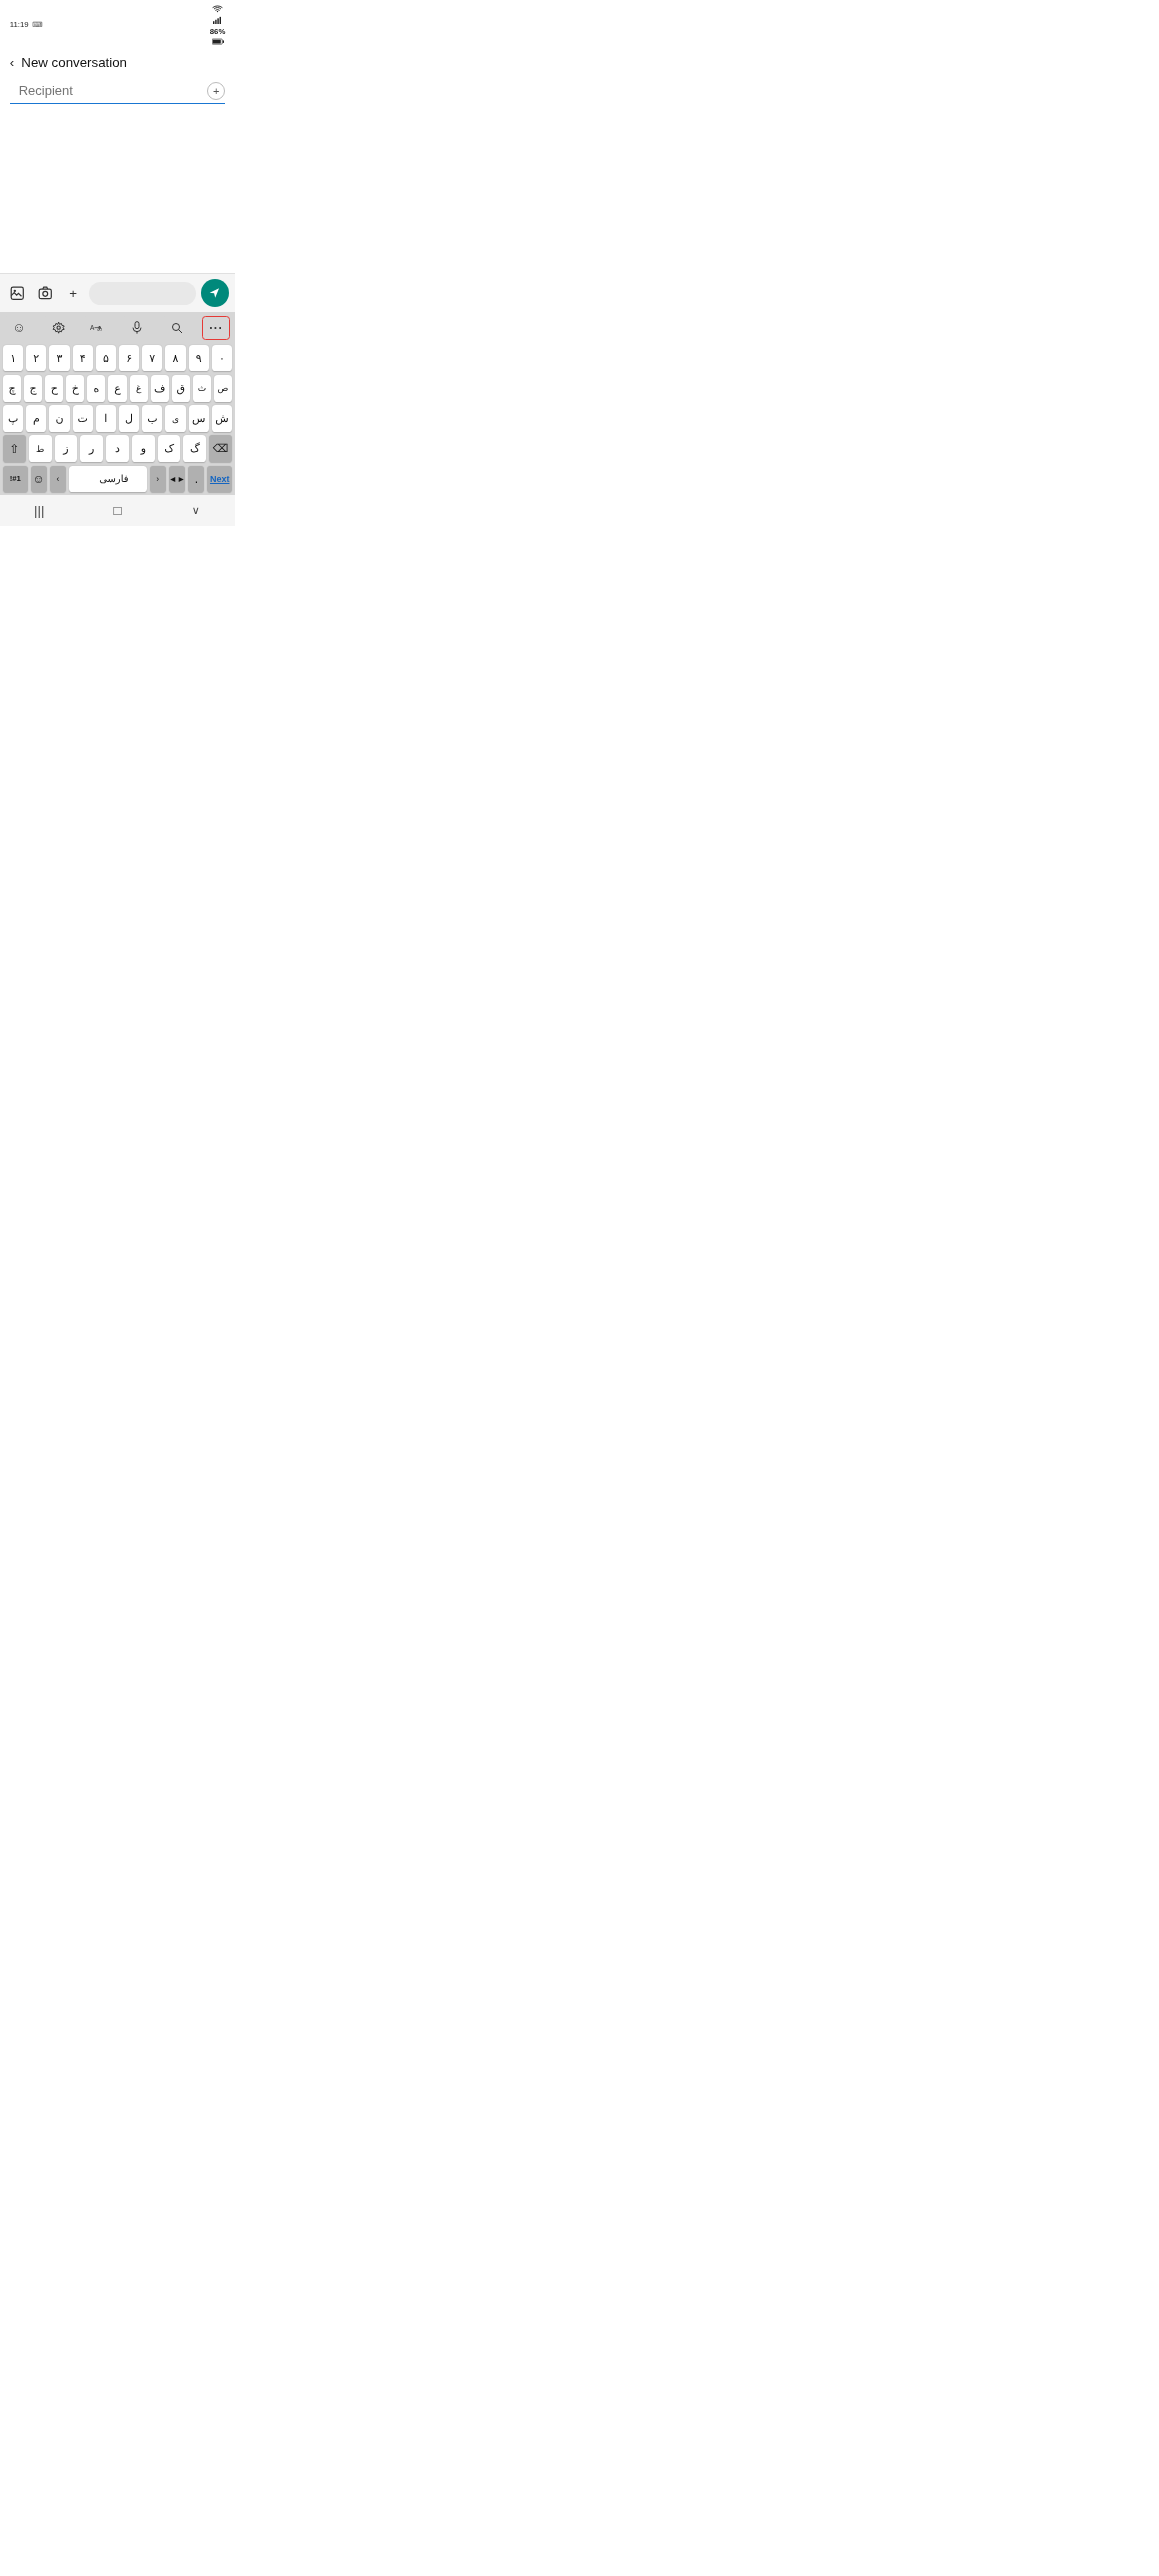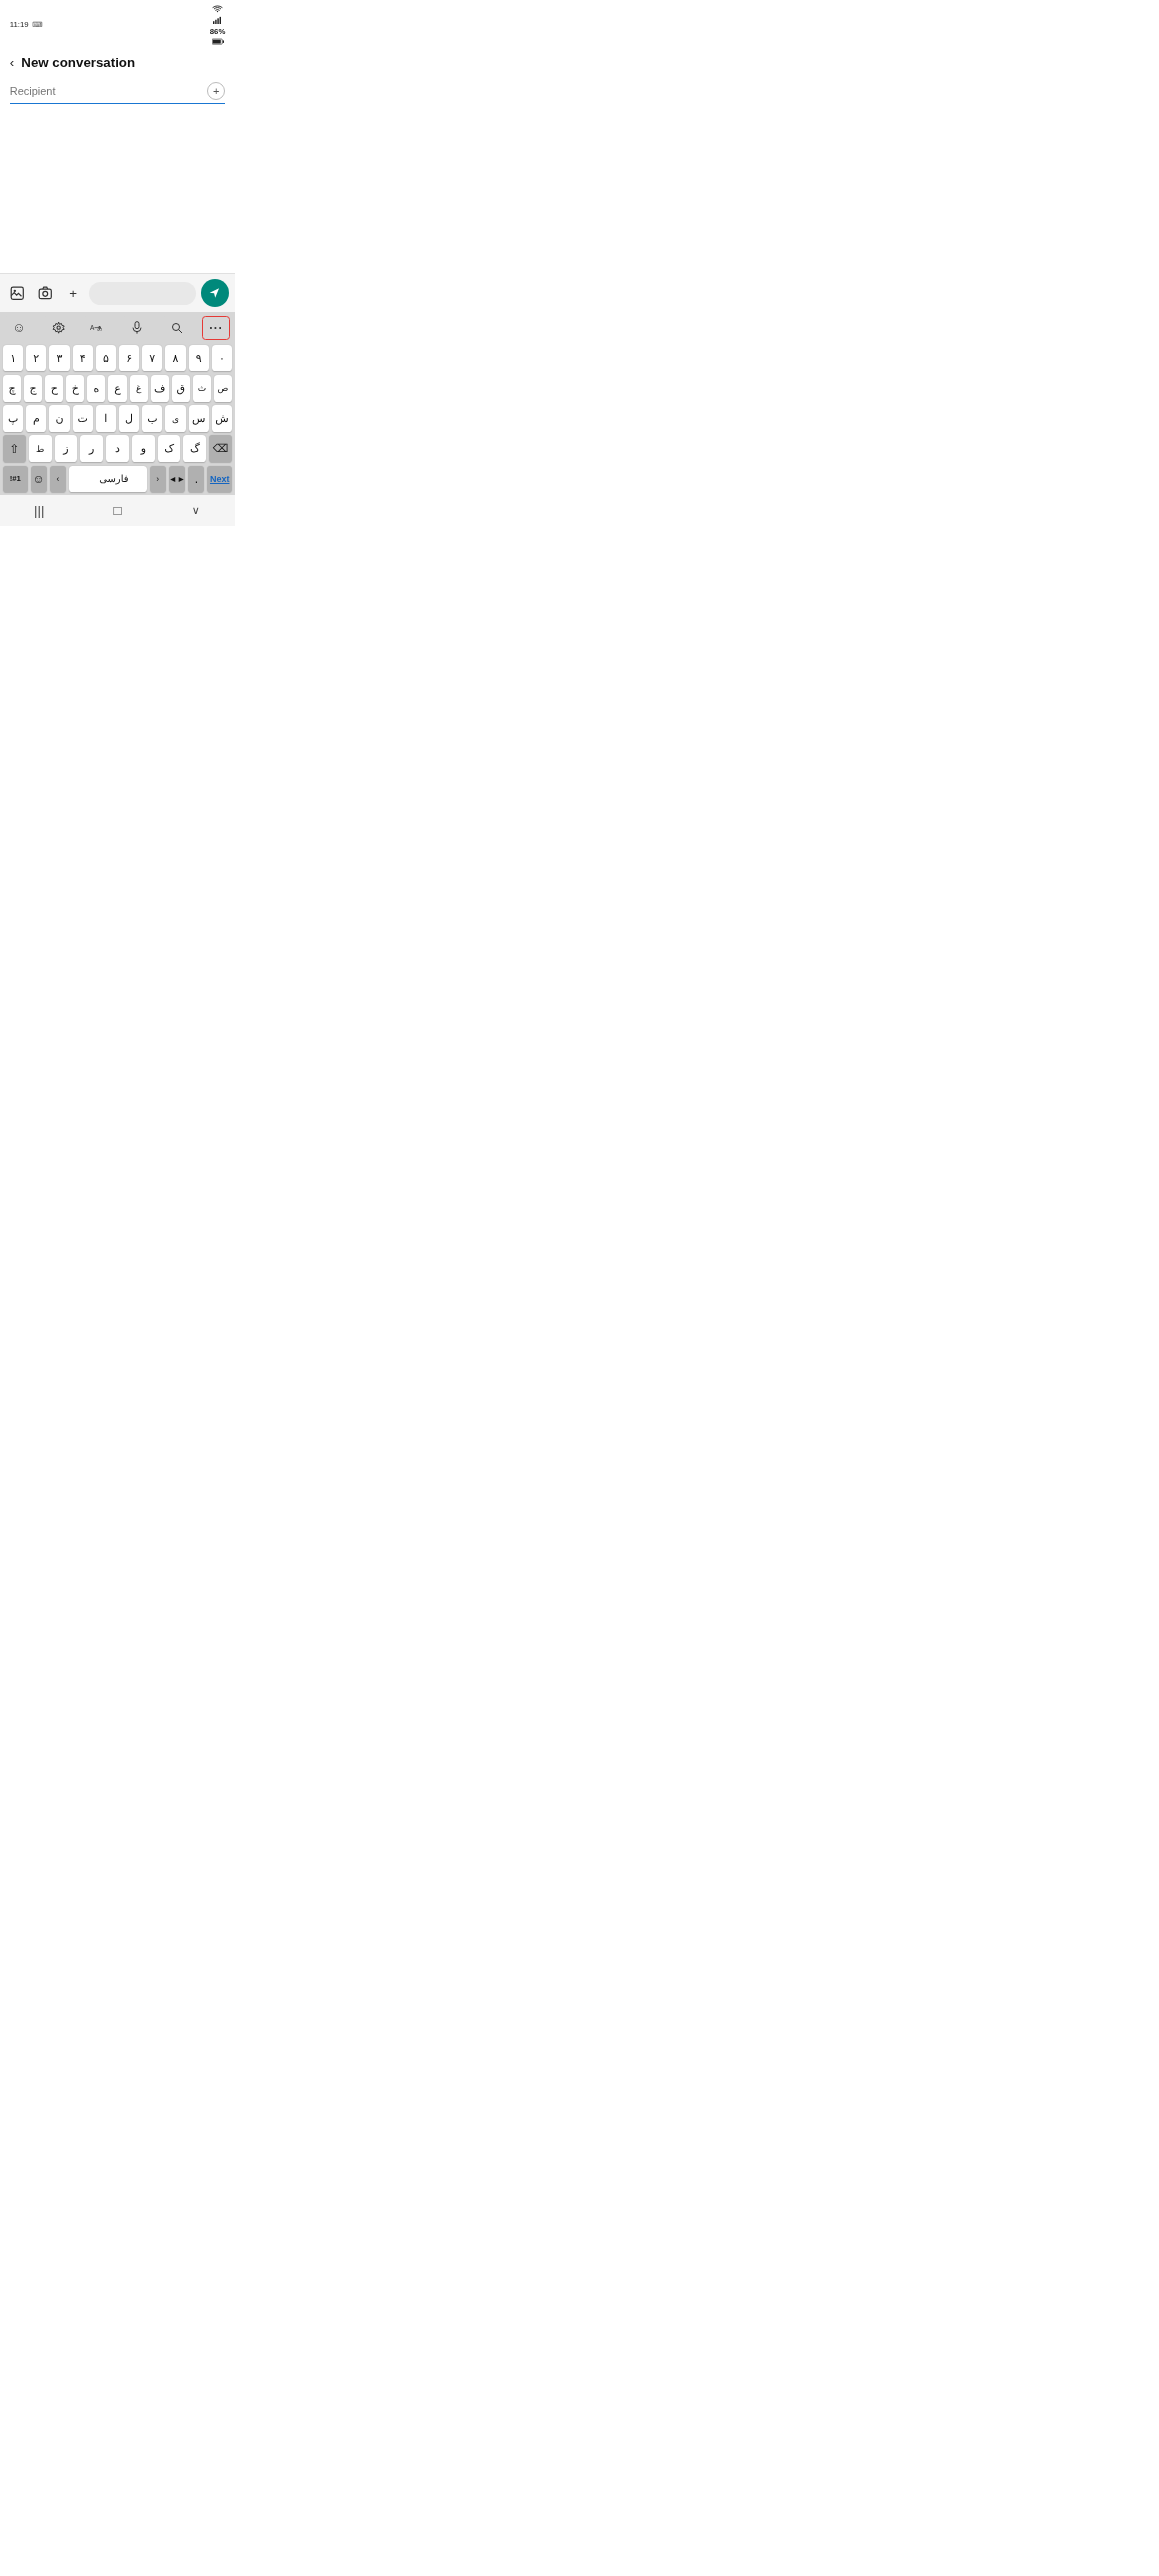--- a/index.html
+++ b/index.html
@@ -41,39 +41,40 @@
       background: #ffffff;
     }
     .back-icon {
       font-size: 13.3px;
       color: #222;
       margin-right: 7.2px;
       cursor: pointer;
     }
     .header-title {
       font-size: 13.3px;
-      font-weight: 700;
+      font-weight: 400;
       color: #111;
     }
 
     
     .recipient-row {
       display: flex;
       align-items: center;
       margin: 7.2px 9.7px 0;
       border-bottom: 0.9px solid #1976d2;
       padding-bottom: 3.6px;
     }
     .recipient-input {
       flex: 1;
       border: none;
       outline: none;
-      font-size: 11px;
+      font-size: 13px;
       color: #888;
       background: transparent;
+      margin-left: 9px;
     }
     .add-btn {
       width: 18px;
       height: 18px;
       border-radius: 50%;
       border: 0.9px solid #bbb;
       display: flex;
       align-items: center;
       justify-content: center;
       cursor: pointer;

